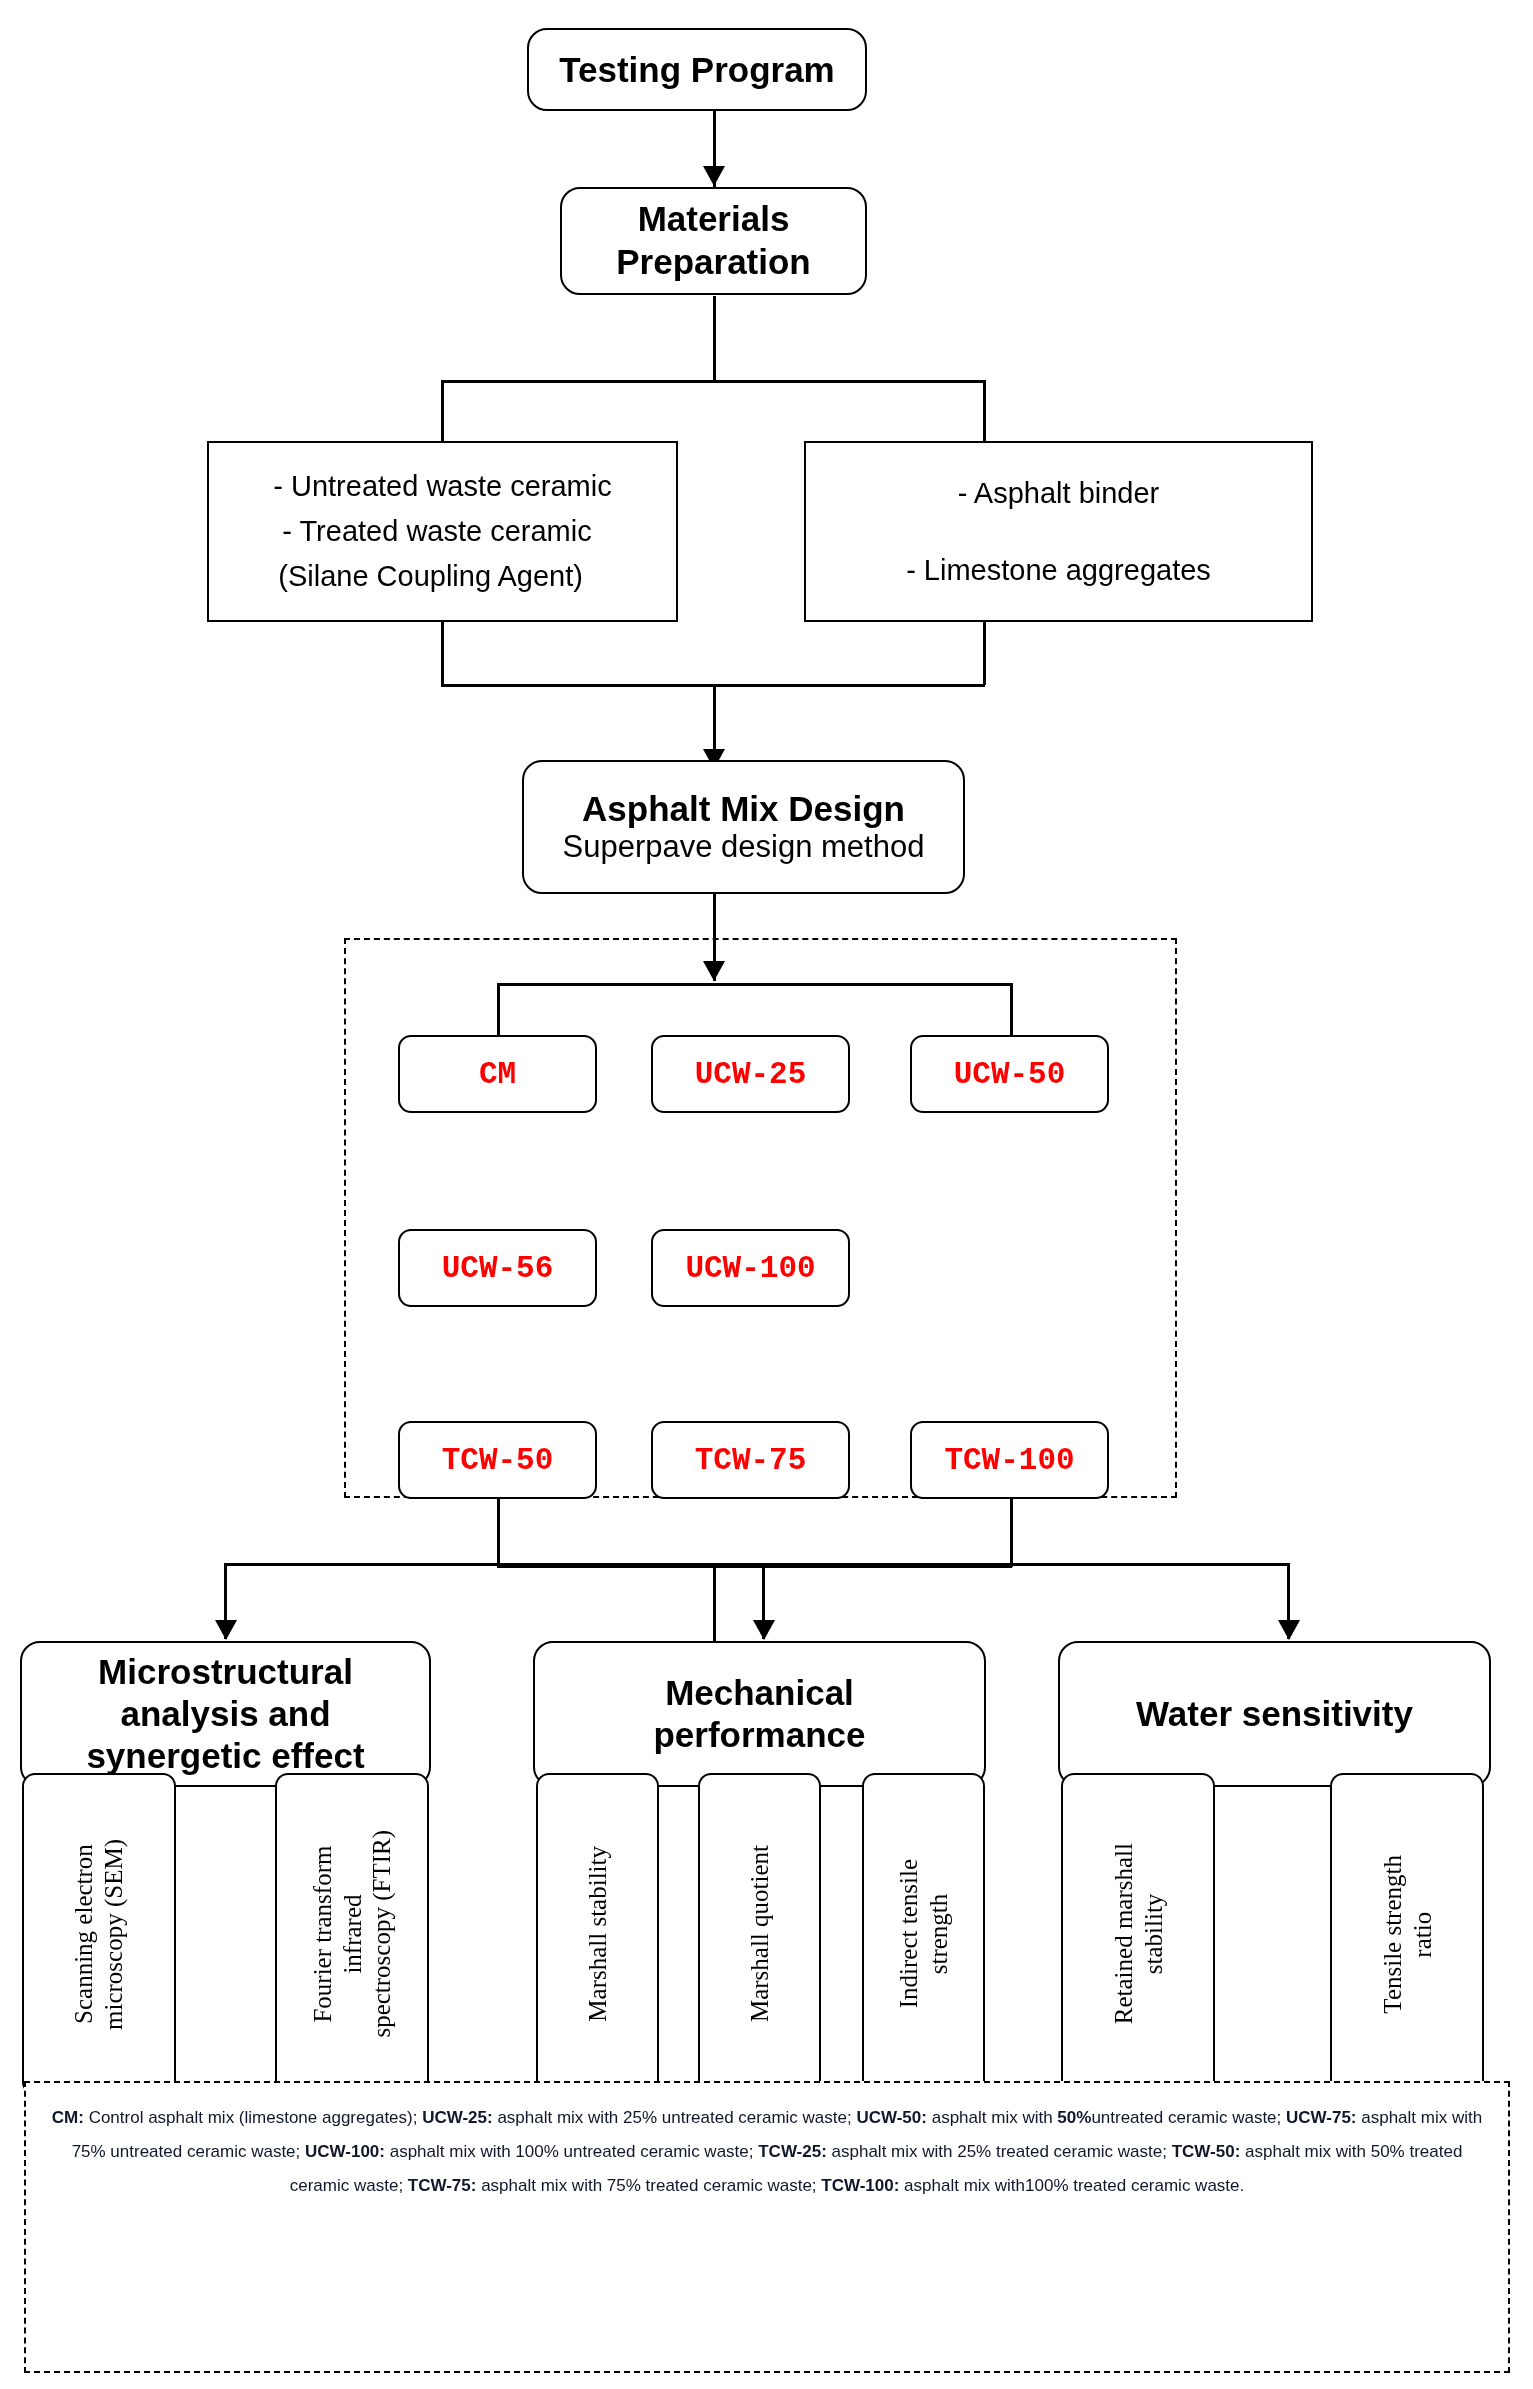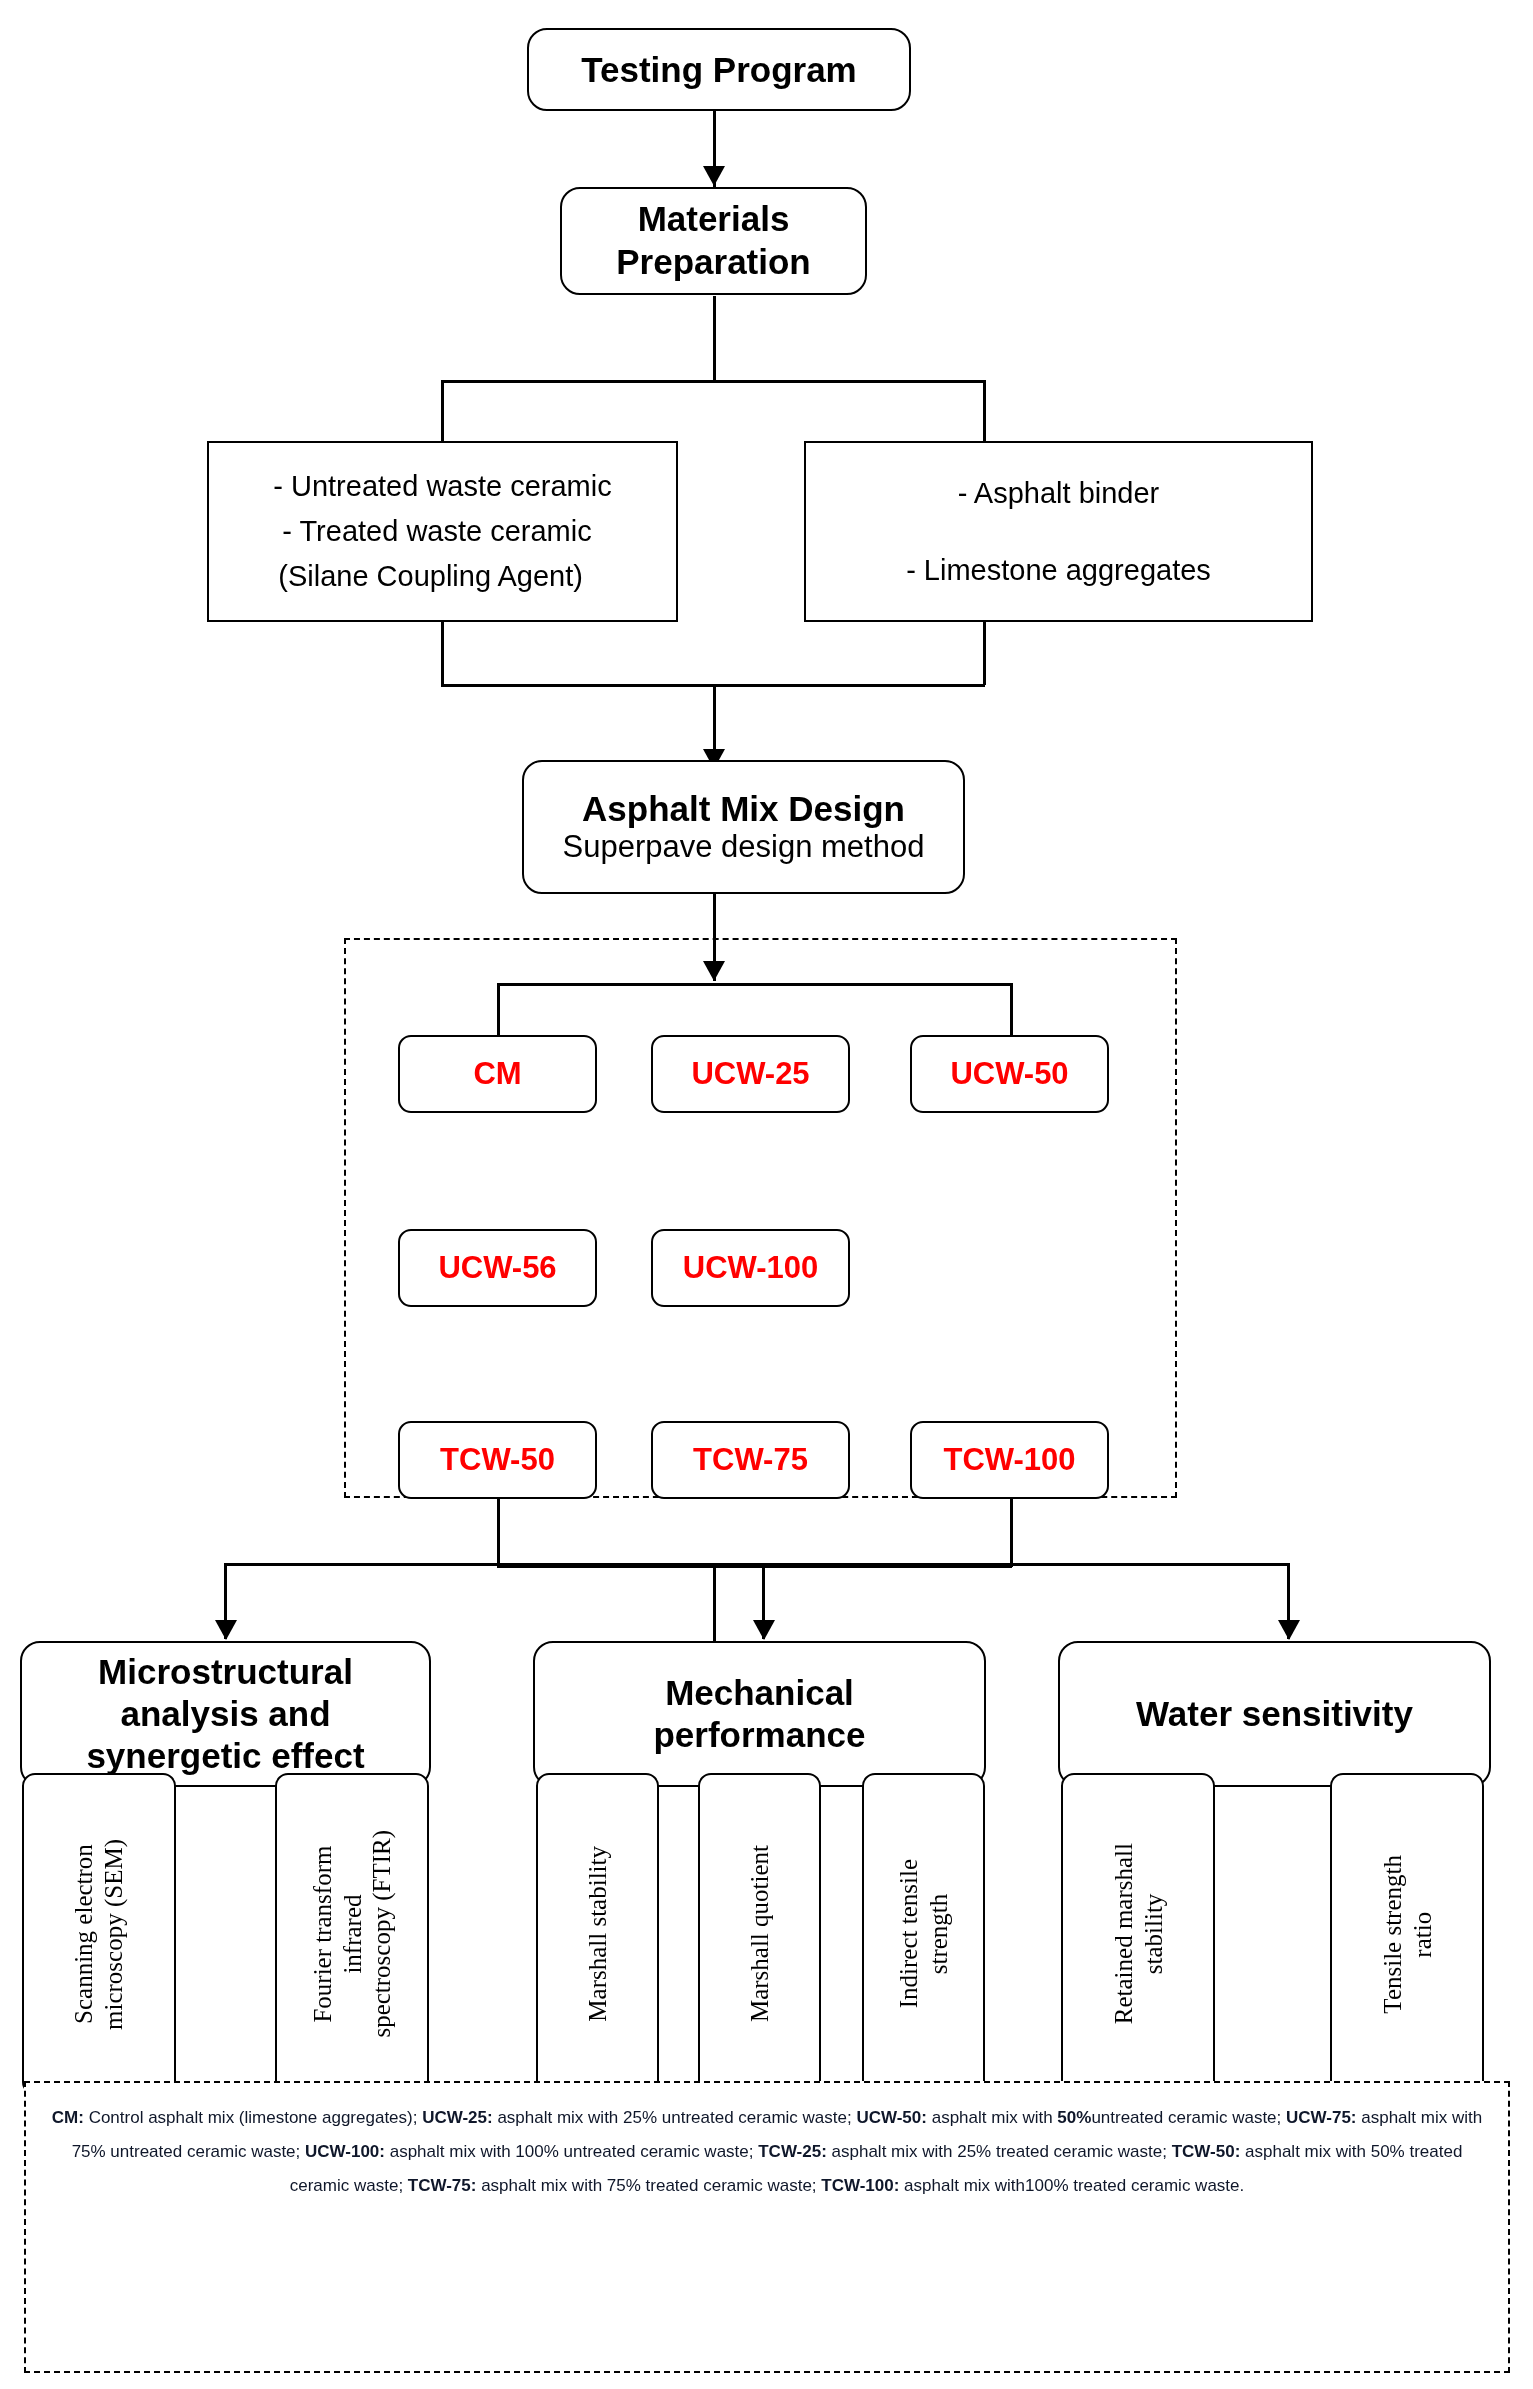--- a/index.html
+++ b/index.html
@@ -66,21 +66,21 @@
     color: #000;
   }
 
   
   .chip {
     position: absolute;
     background: #fff;
     border: 2.5px solid #000;
     border-radius: 13px;
     display: flex; align-items: center; justify-content: center;
-    font-family: Liberation Sans, sans-serif;
+    font-family: Liberation Mono, monospace;
     font-weight: bold;
     font-size: 31px;
     color: #ff0000;
     z-index: 3;
   }
 
   
   #legend {
     position: absolute;
     left: 24px; top: 2081px;
@@ -102,21 +102,21 @@
   .t-head { font-size: 35px; }
   .t-sub  { font-size: 31px; }
   .t-mat  { font-size: 29px; line-height: 1.55; text-align: left; }
   .t-mat2 { font-size: 29px; line-height: 1.55; text-align: center; }
 </style>
 </head>
 <body>
 
 <div id="root">
 
-  <div class="box rounded bold t-head" style="left:527px; top:28px; width:384px; height:83px;">
+  <div class="box rounded bold t-head" style="left:527px; top:28px; width:340px; height:83px;">
     <span>Testing Program</span>
   </div>
 
   <div class="vline" style="left:713px; top:111px; height:76px;"></div>
   <div class="arrow" style="left:703px; top:166px;"></div>
 
   <div class="box rounded bold t-head" style="left:560px; top:187px; width:307px; height:108px; white-space:pre-line; line-height:1.22;">
     <span>Materials
 Preparation</span>
   </div>

